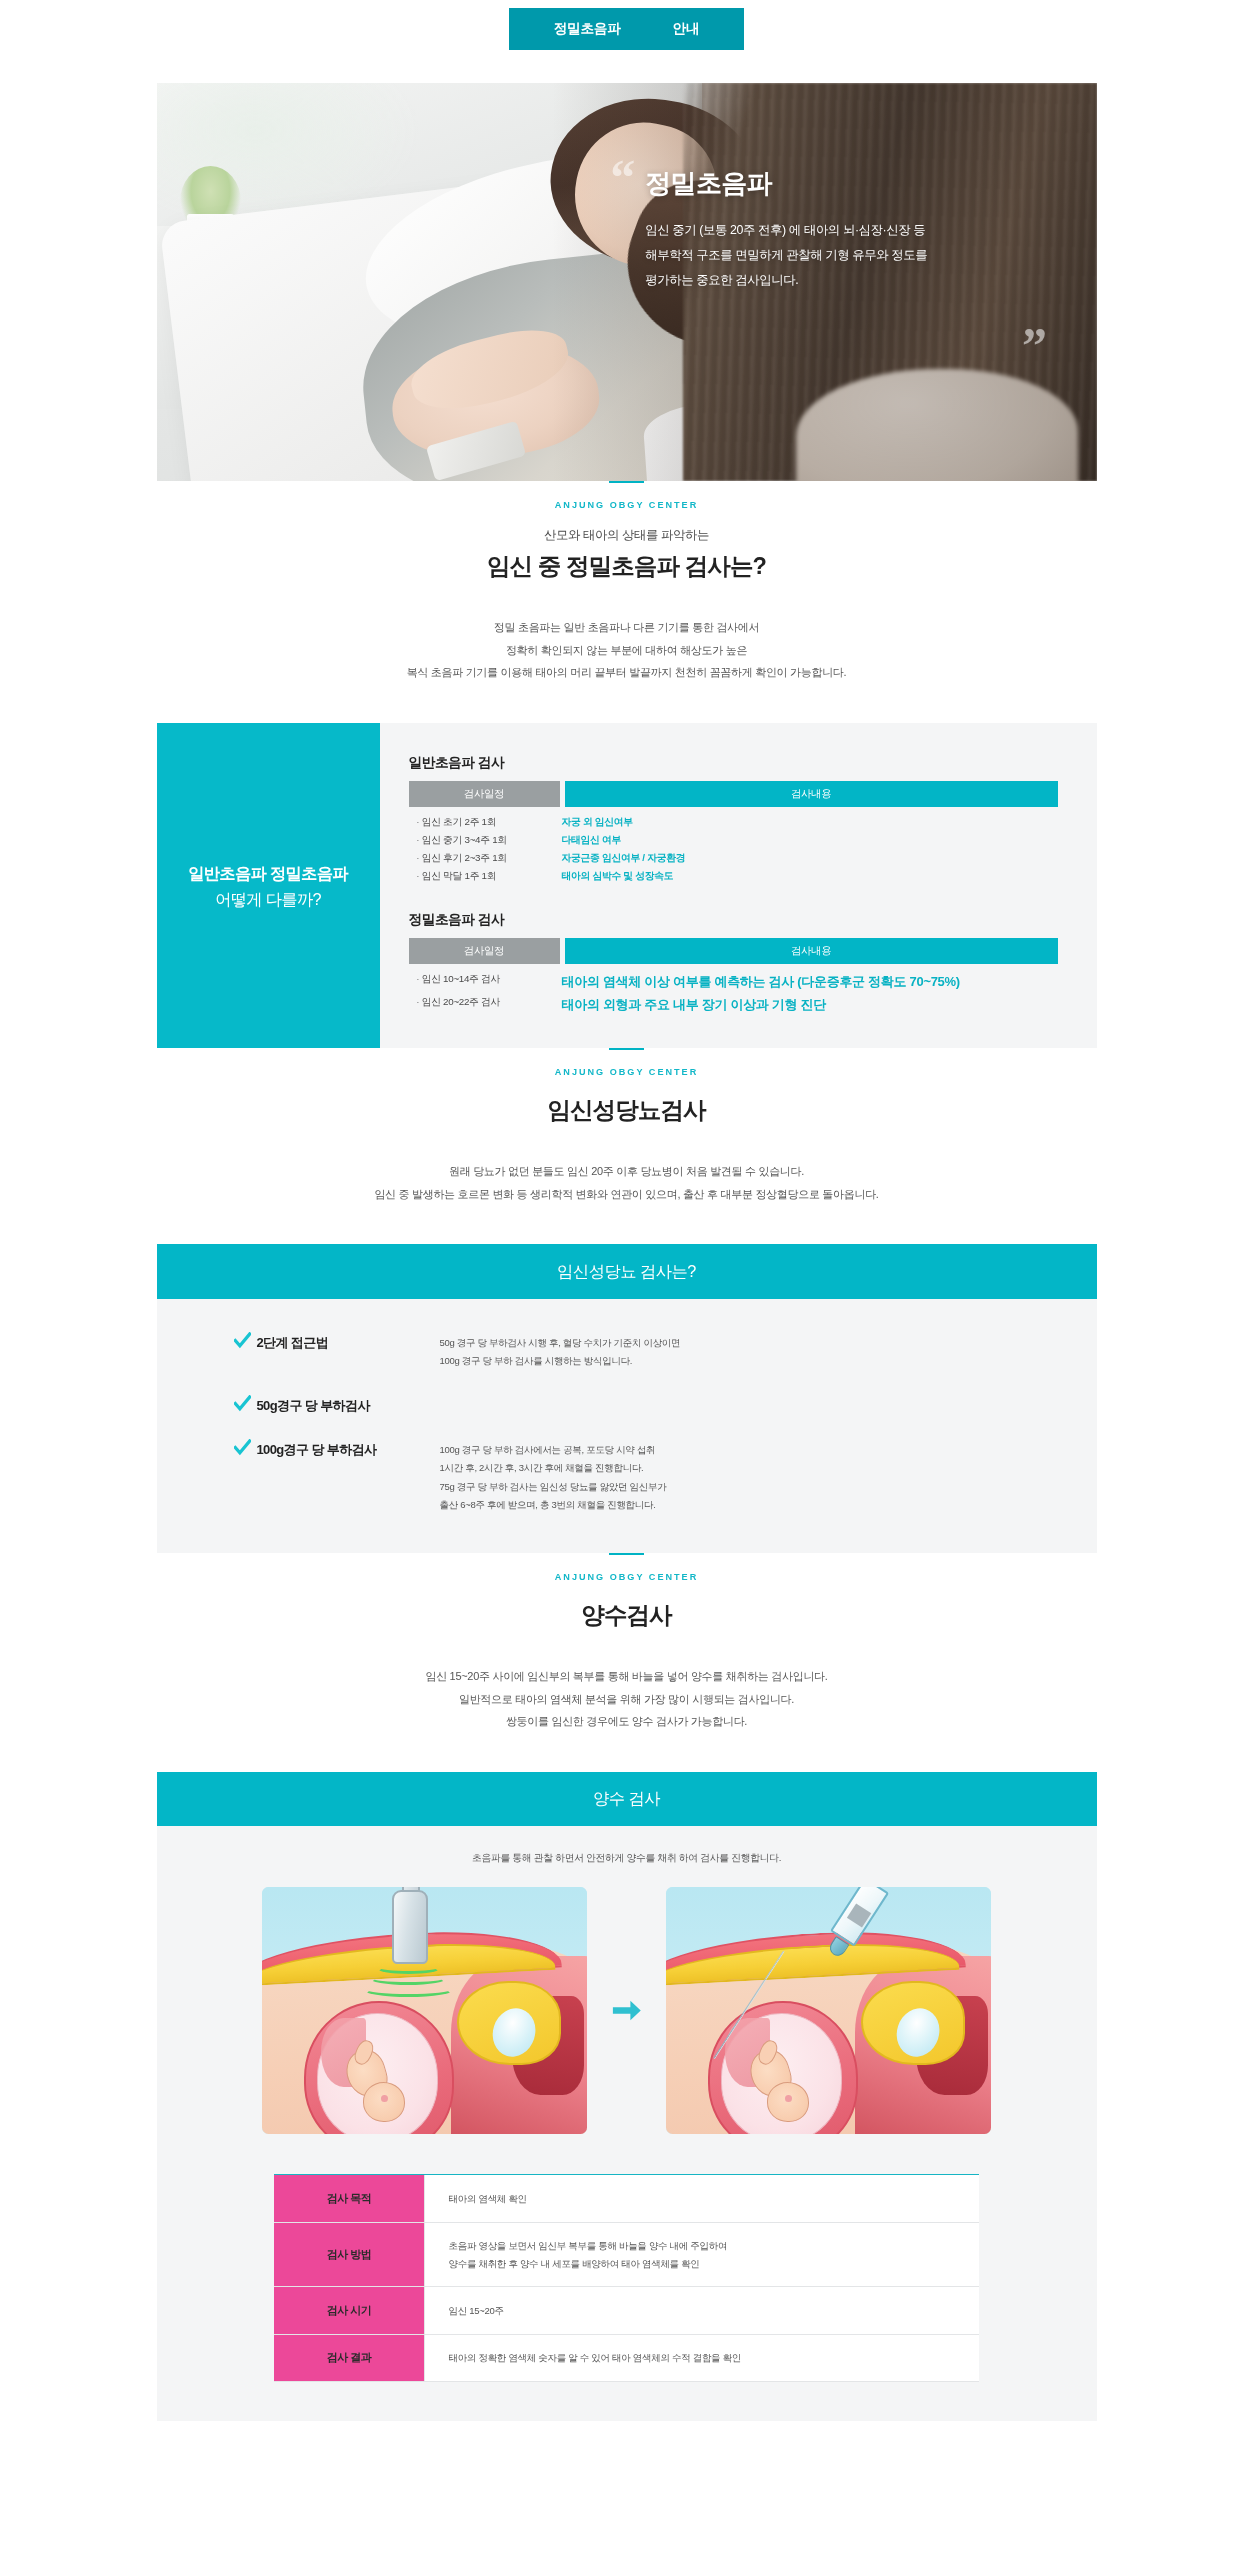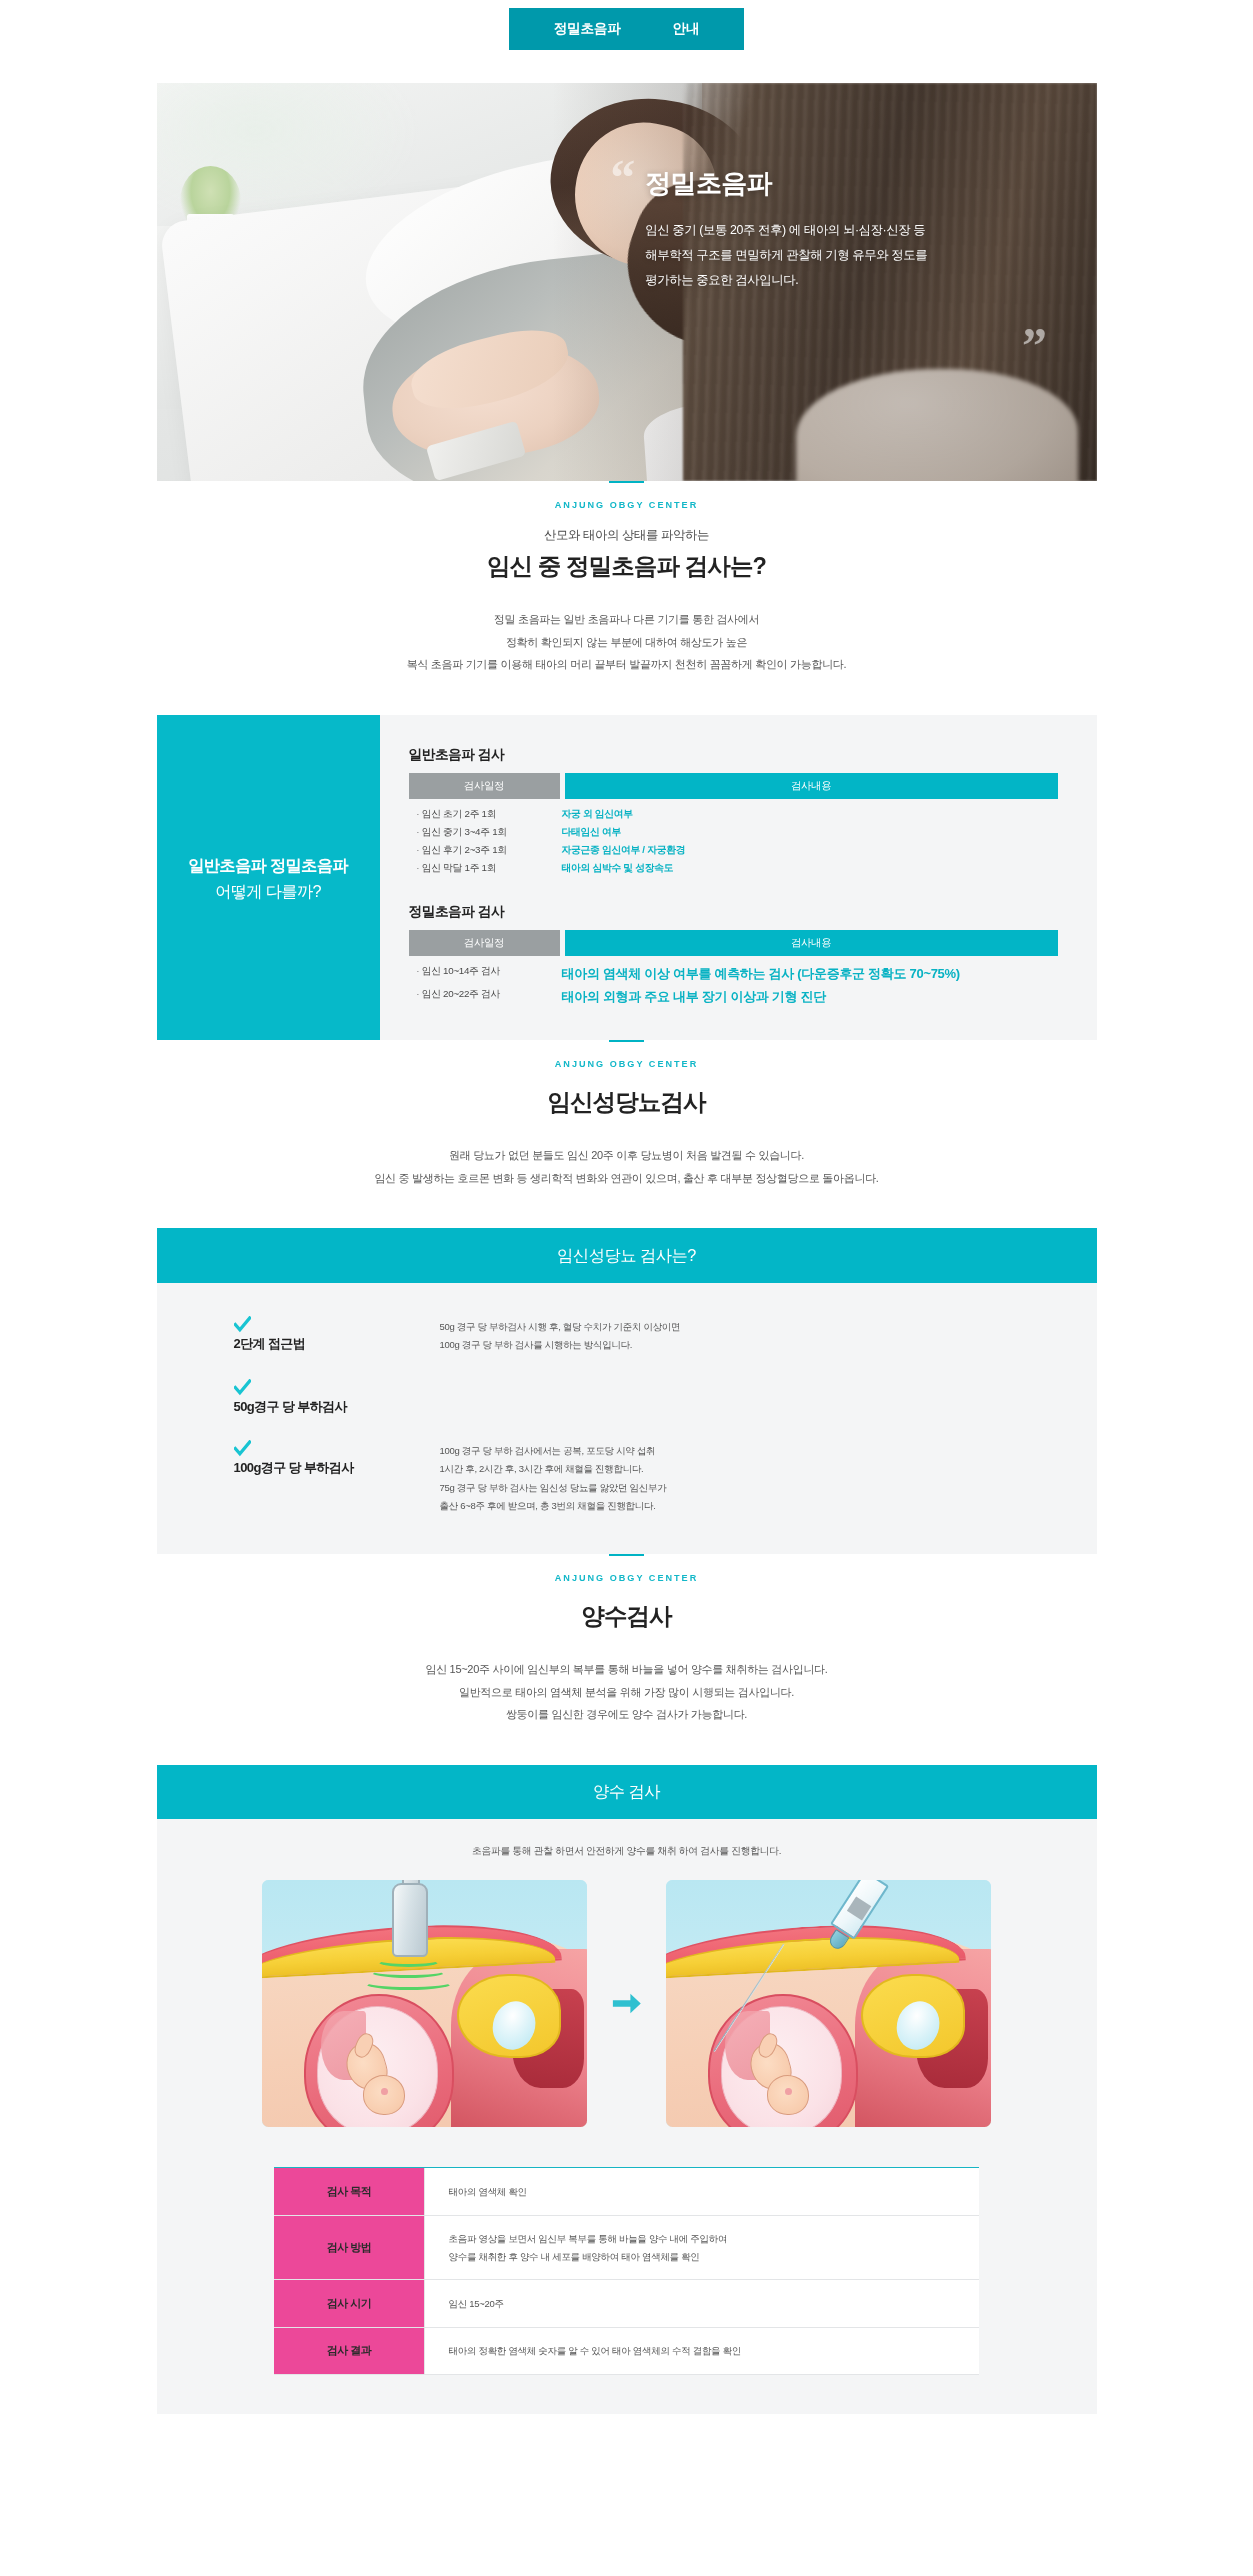--- a/index.html
+++ b/index.html
@@ -174,21 +174,21 @@
   .sec-rule { width: 35px; height: 2px; background: #00b3c4; margin: 0 auto 17px; }
   .sec-eyebrow {
     color: #12b7c8; font-size: 9.1px; letter-spacing: 2px; font-weight: 600;
     margin-bottom: 17px;
   }
   .sec-sub { font-size: 12.4px; color: #4a4a4a; letter-spacing: -0.4px; margin-bottom: 6.5px; }
   .sec-title {
     font-size: 23.5px; font-weight: 700; color: #222; letter-spacing: -0.9px;
   }
   .sec-body {
-    text-align: center; margin-top: 26px;
+    text-align: center; margin-top: 34px;
     font-size: 11px; line-height: 2.05; color: #555; letter-spacing: -0.3px;
   }
   .sec-body div { white-space: nowrap; }
 
   
   .compare {
     display: flex; width: 940px; margin: 39px auto 0;
     background: #f4f5f6; min-height: 274px;
   }
   .compare-left {
@@ -232,21 +232,21 @@
     background: #03b6c7; color: #fff; text-align: center;
     font-size: 16.3px; padding: 16.3px 0; letter-spacing: -0.5px;
   }
   .panel-head .strong { font-weight: 400; }
   .panel-head .light { font-weight: 400; }
   .panel-body { padding: 35px 0 38px 0; }
   .gdm-item { display: flex; margin-bottom: 26px; padding-left: 77px; }
   .gdm-item:last-child { margin-bottom: 0; }
   .gdm-label {
     width: 206px; flex-shrink: 0; display: flex; align-items: flex-start;
-    font-size: 13px; font-weight: 700; color: #222; letter-spacing: -0.6px; flex-direction: column;
+    font-size: 13px; font-weight: 700; color: #222; letter-spacing: -0.6px;
   }
   .check-icon {
     display: inline-block; width: 17px; height: 17px; margin-right: 5.9px;
     flex-shrink: 0; position: relative; top: -2px;
   }
   .gdm-desc { font-size: 9.5px; line-height: 1.95; color: #555; letter-spacing: -0.3px; }
   .gdm-desc div { white-space: nowrap; }
 
   
   .amnio-body { padding: 26px 0 39px; }

